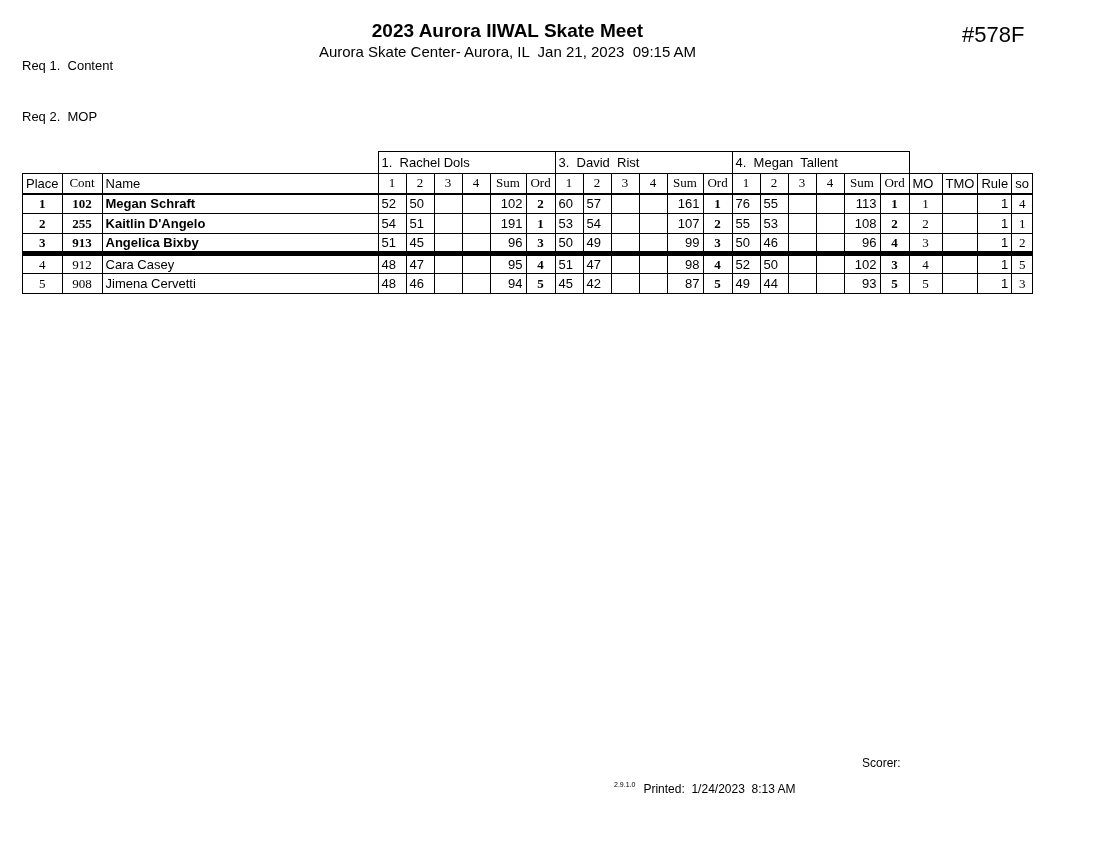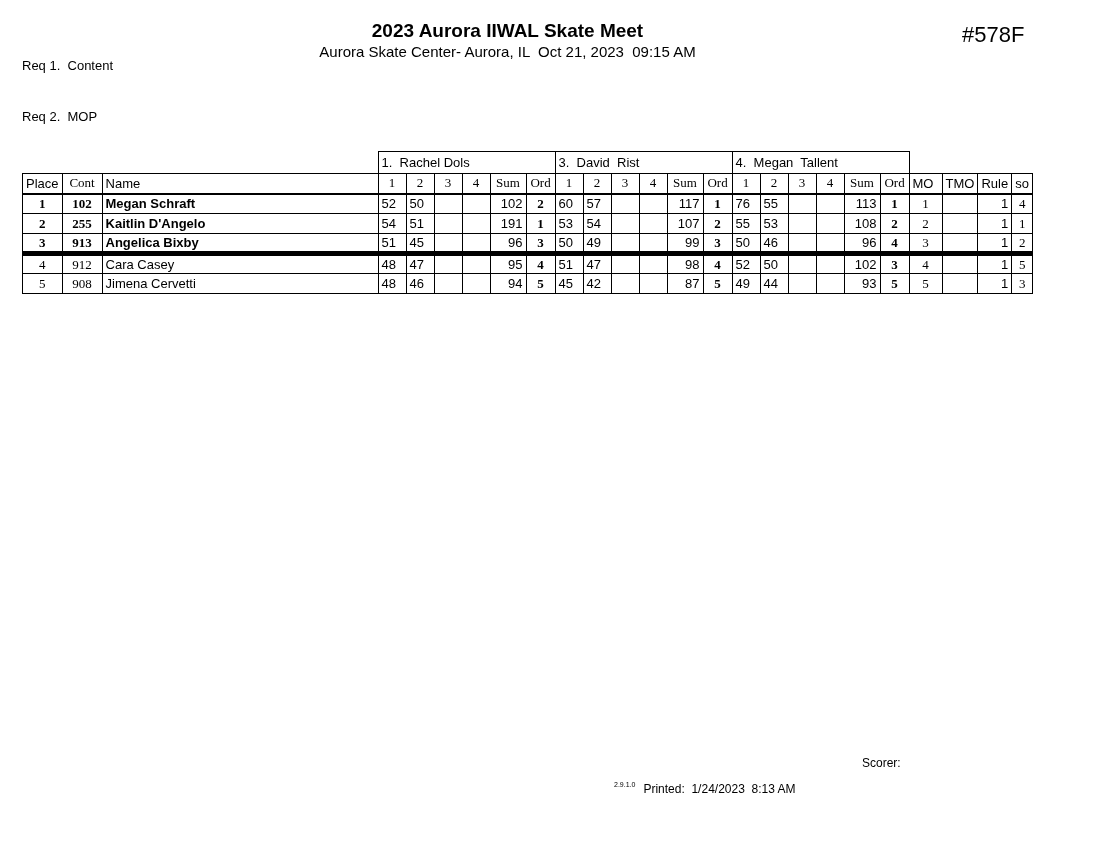--- a/index.html
+++ b/index.html
@@ -71,21 +71,21 @@
 </head>
 <body>
 
 <div class="req-block">
   <div>Req 1.  Content</div>
   <div>Req 2.  MOP</div>
 </div>
 
 <div class="title-block">
   <div class="title-main">2023 Aurora IIWAL Skate Meet</div>
-  <div class="title-venue">Aurora Skate Center- Aurora, IL  Oct 21, 2023  09:15 AM</div>
+  <div class="title-venue">Aurora Skate Center- Aurora, IL  Jan 21, 2023  09:15 AM</div>
 </div>
 
 <div class="event-code">#578F</div>
 
 <div class="table-wrap">
   <table class="results">
       <colgroup>
         <col style="width: 35px;">
         <col style="width: 40px;">
         <col style="width: 276px;">
@@ -154,21 +154,21 @@
           <td class="l">52</td>
           <td class="l">50</td>
           <td class="l"></td>
           <td class="l"></td>
           <td class="r">102</td>
           <td class="c ord">2</td>
           <td class="l">60</td>
           <td class="l">57</td>
           <td class="l"></td>
           <td class="l"></td>
-          <td class="r">117</td>
+          <td class="r">161</td>
           <td class="c ord">1</td>
           <td class="l">76</td>
           <td class="l">55</td>
           <td class="l"></td>
           <td class="l"></td>
           <td class="r">113</td>
           <td class="c ord">1</td>
           <td class="c">1</td>
           <td class="c"></td>
           <td class="r">1</td>

